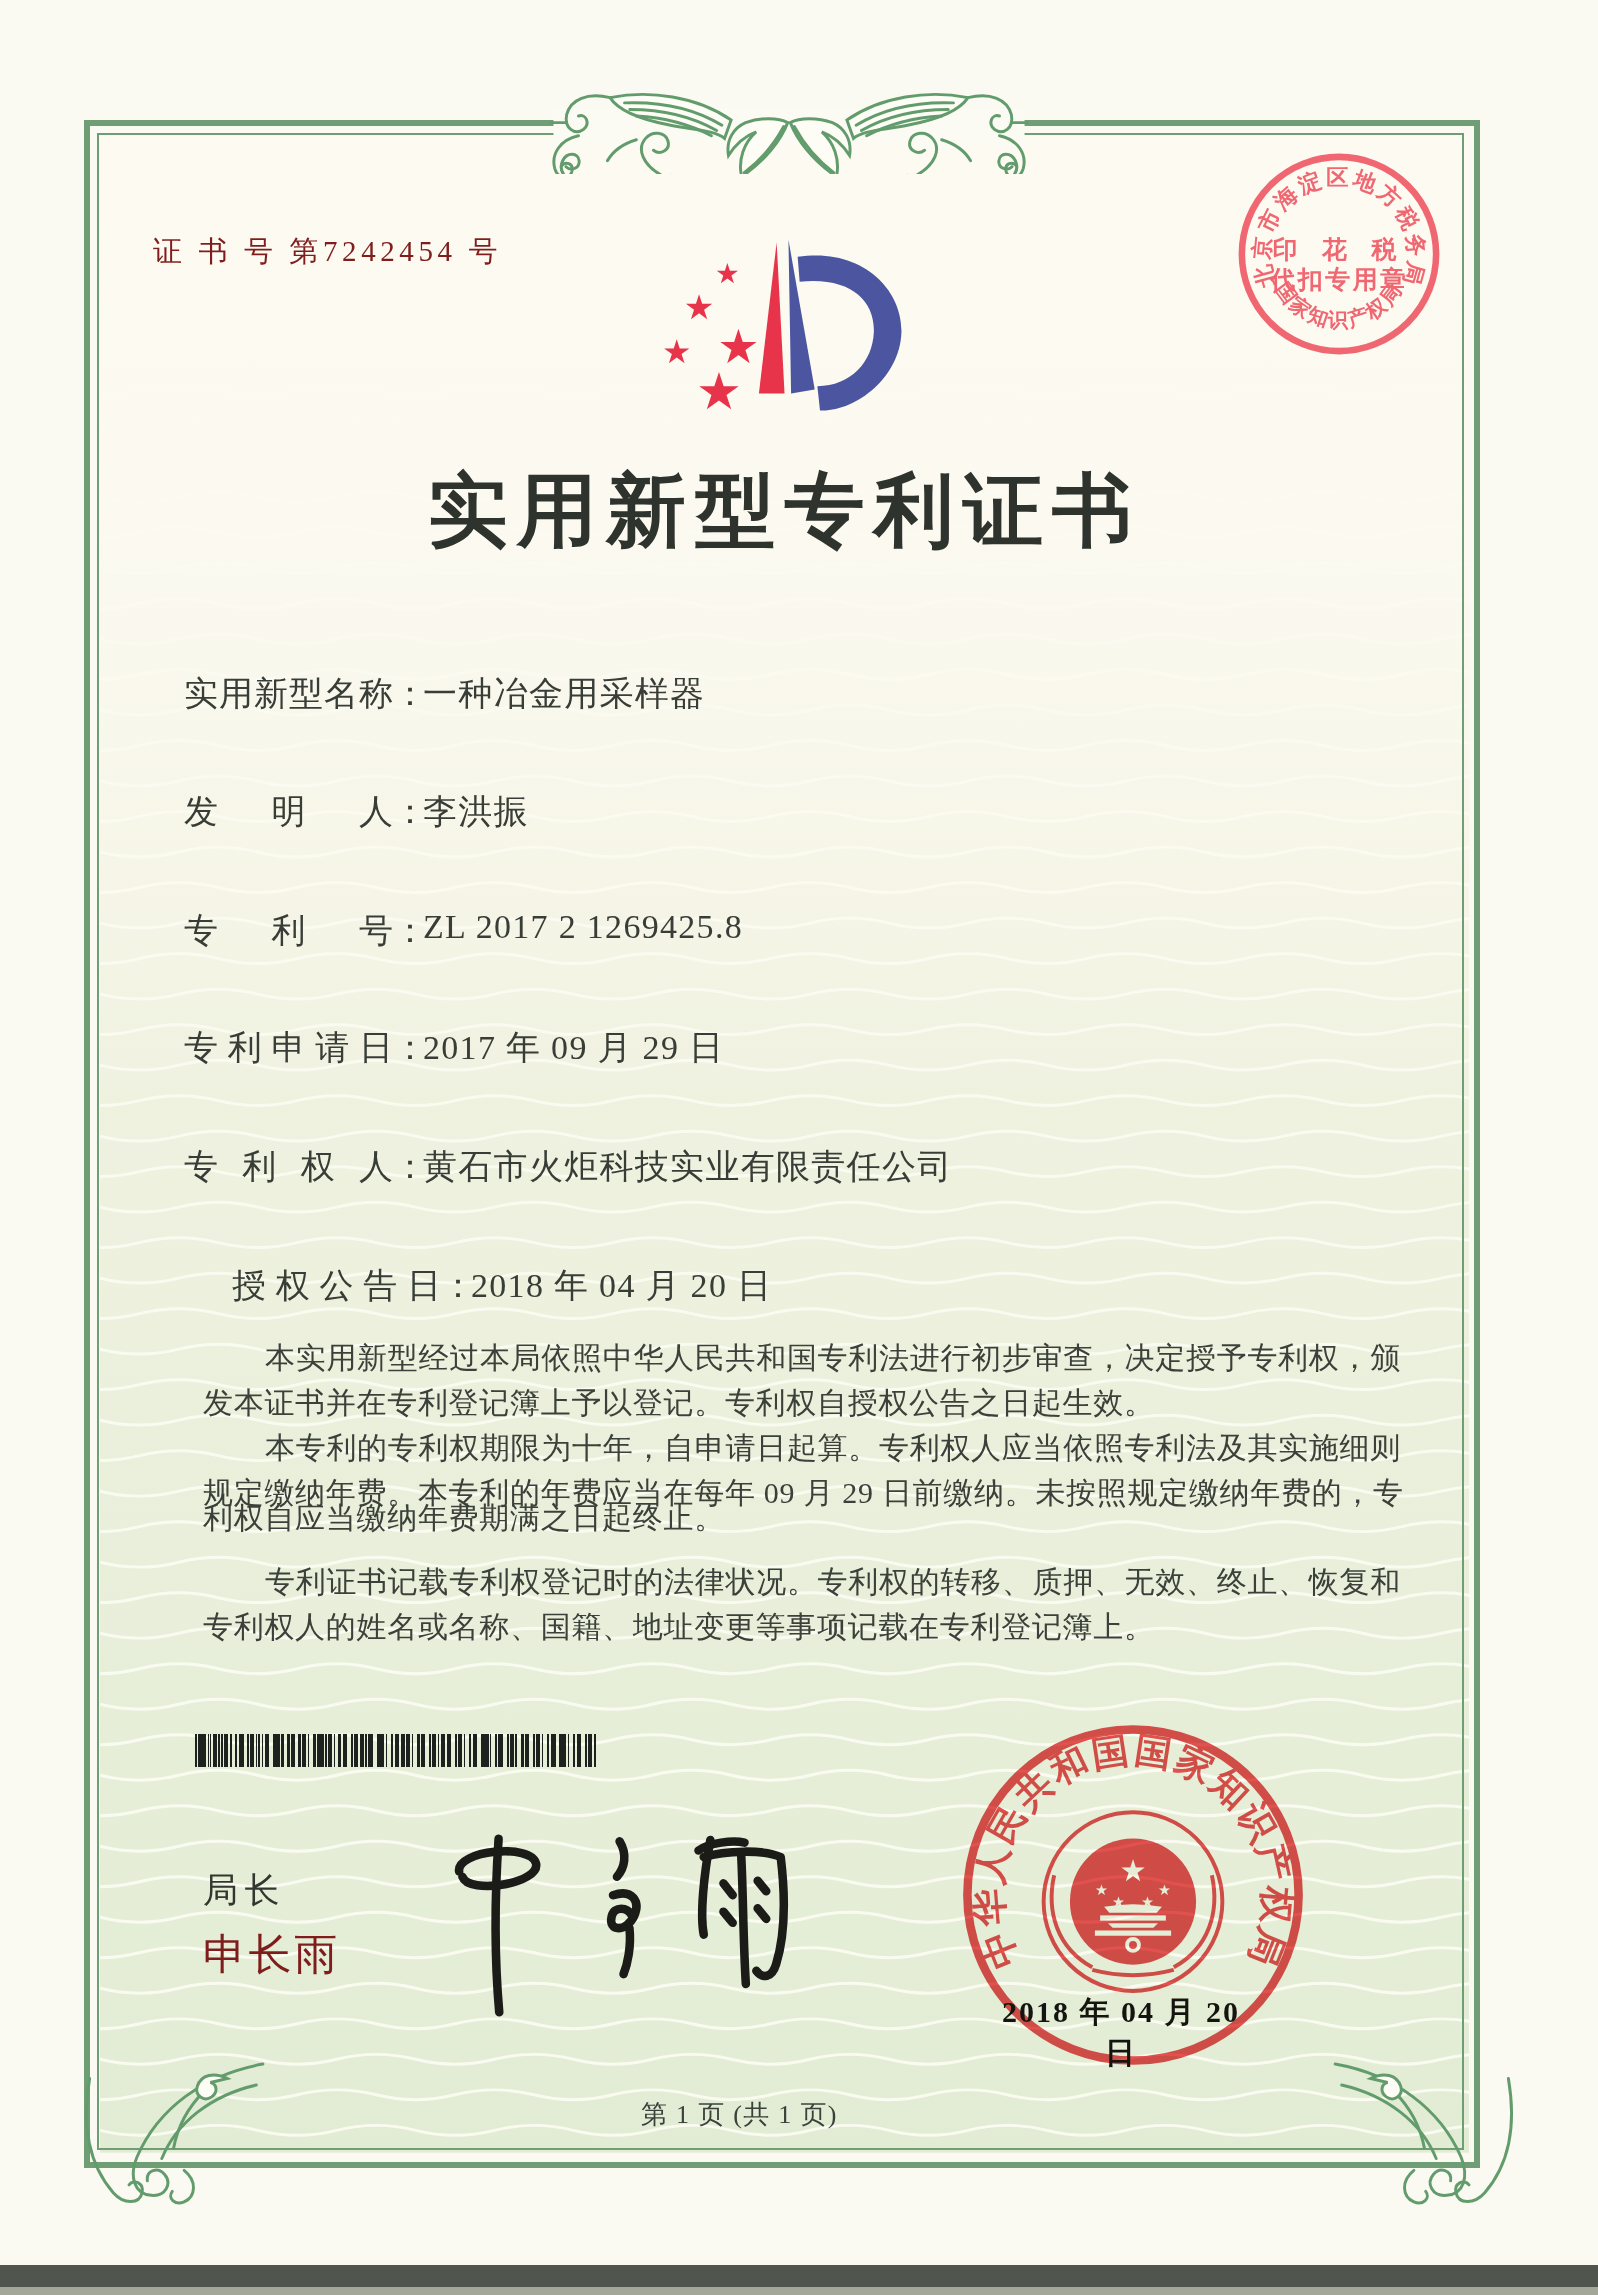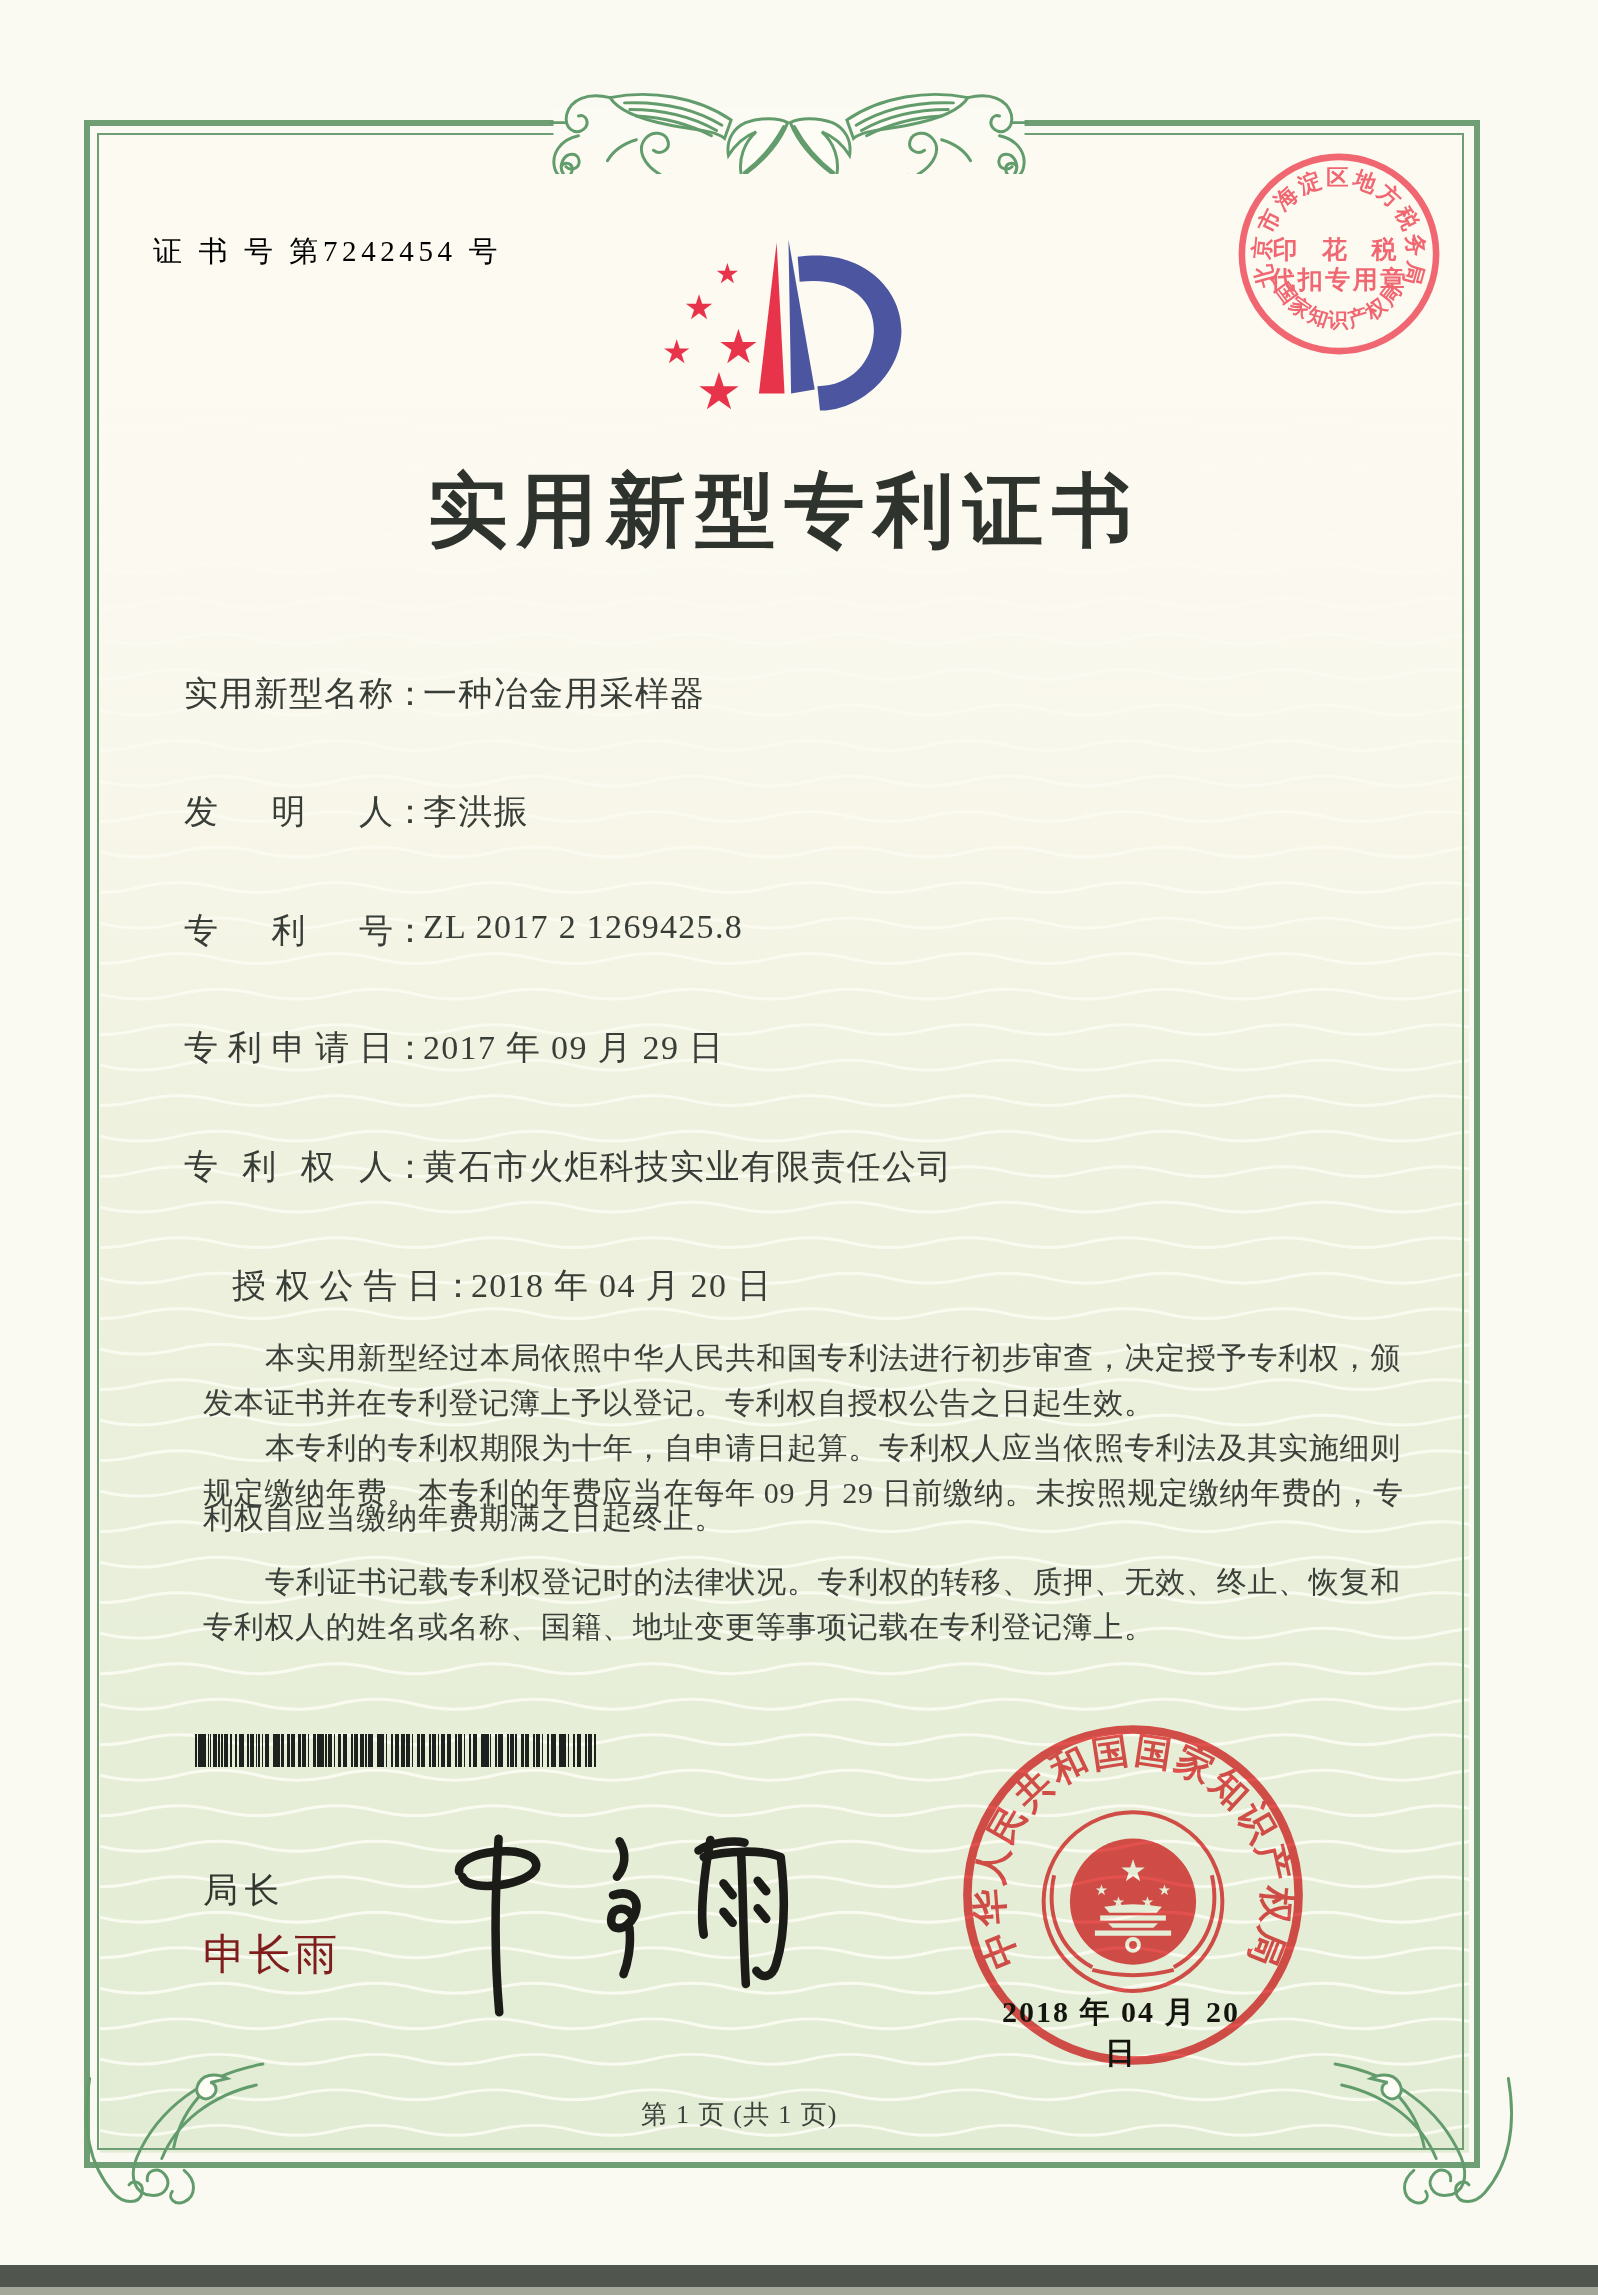--- a/index.html
+++ b/index.html
@@ -21,21 +21,21 @@
   }
   .frame-inner{
     position:absolute;left:97px;top:133px;width:1363px;height:2013px;
     border:2.6px solid #6f9e74;z-index:2;pointer-events:none;
   }
   
   .scan-strip-dark{position:absolute;left:0;top:2265px;width:1598px;height:22.4px;background:#50554e;z-index:0;}
   .scan-strip-light{position:absolute;left:0;top:2287px;width:1598px;height:8.6px;background:#a2a79a;z-index:0;}
   
   .abs{position:absolute;z-index:4;}
-  .cert-no{left:153px;top:232px;font-size:29px;letter-spacing:4.6px;color:#000000;}
+  .cert-no{left:153px;top:232px;font-size:29px;letter-spacing:4.6px;color:#7f1d1d;}
   .doc-title{left:100px;top:458px;width:1369px;text-align:center;font-size:80px;font-weight:bold;
     letter-spacing:9.2px;color:#2e332e;}
   .field-row{left:184px;display:flex;align-items:flex-start;font-size:34px;color:#383e37;font-family:Liberation Serif, serif;}
   .flabel{display:inline-block;width:209px;text-align:justify;text-align-last:justify;}
   .fcolon{display:inline-block;width:30px;}
   .fvalue{letter-spacing:1.3px;white-space:nowrap;}
   .para-line{left:183px;width:1194px;font-size:30px;letter-spacing:0.7px;color:#3b413a;white-space:nowrap;margin-left:20px;}
   .para-line.indent{padding-left:62px;}
   .barcode{
     left:195px;top:1734px;width:403px;height:33px;z-index:4;

